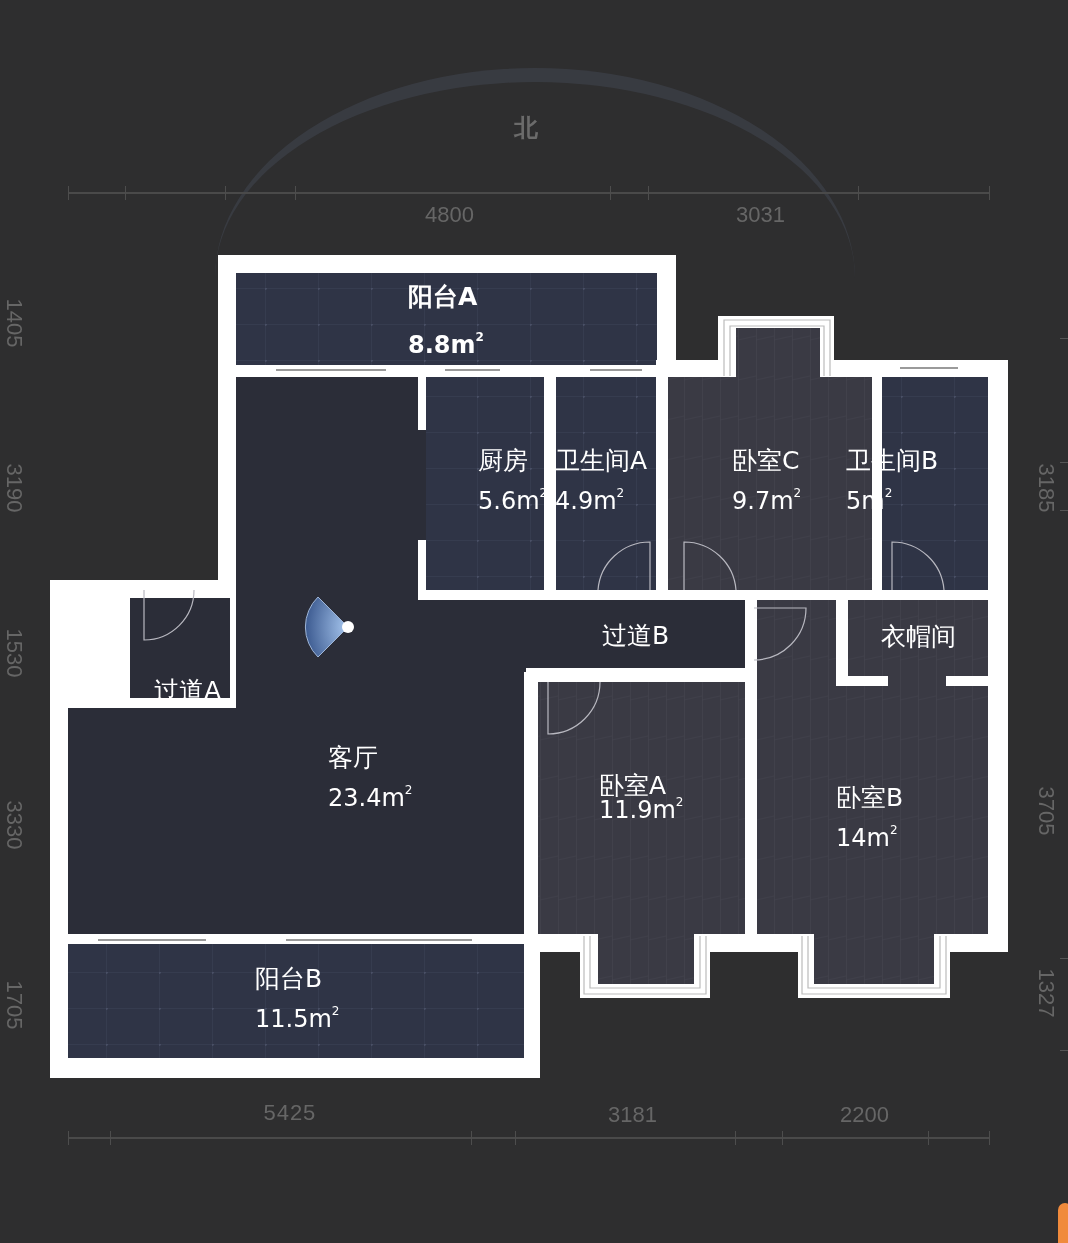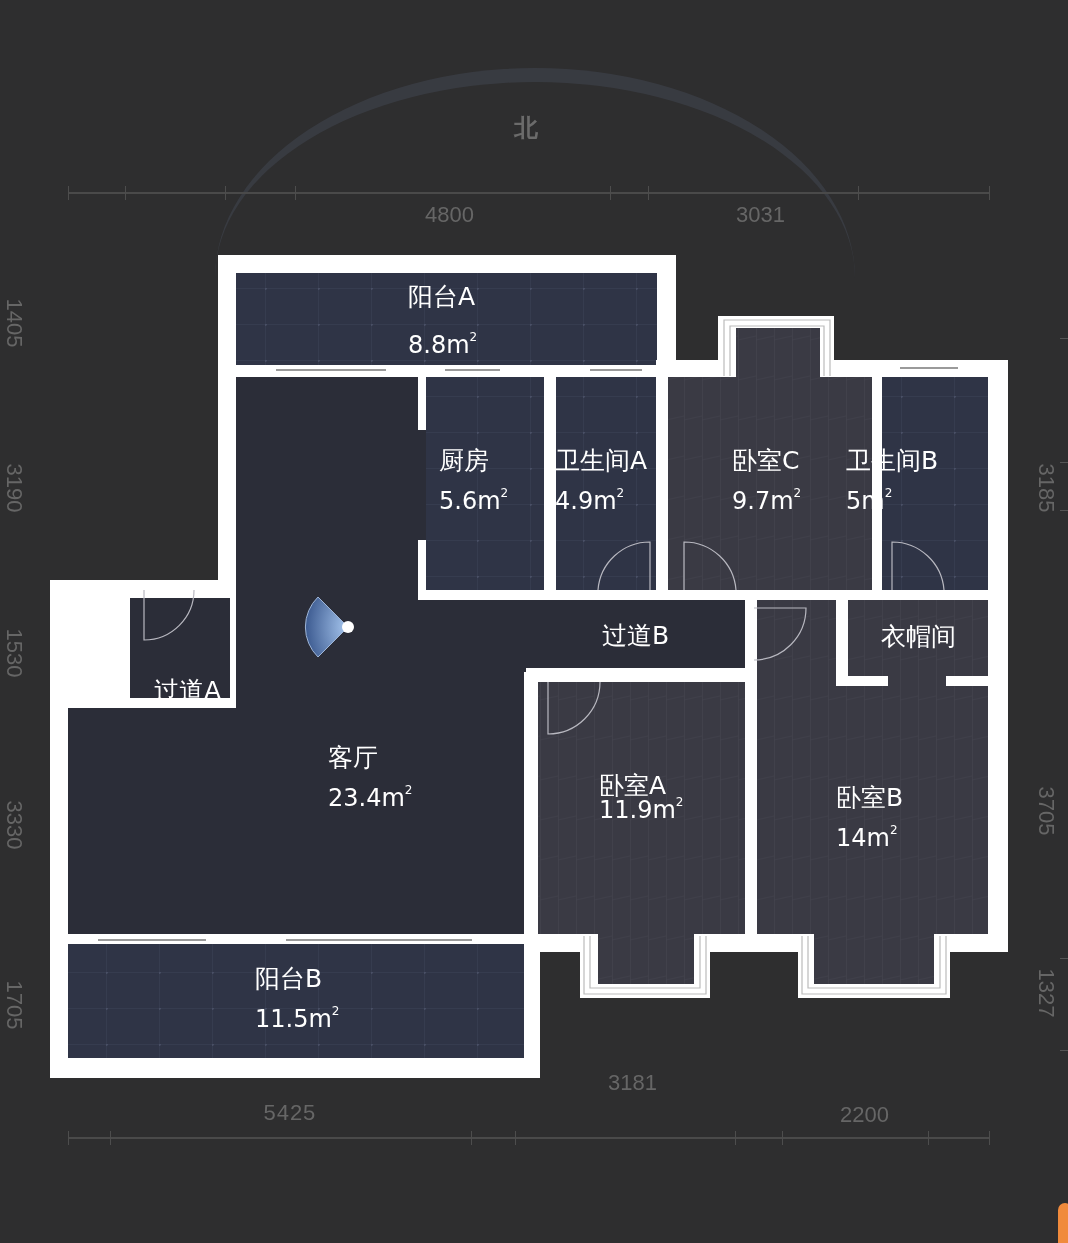--- a/index.html
+++ b/index.html
@@ -41,21 +41,21 @@
 <div class="abs dim-line" style="left:68px; top:1137px; width:922px;"></div>
 <div class="abs tick" style="left:68px; top:1131px;"></div>
 <div class="abs tick" style="left:110px; top:1131px;"></div>
 <div class="abs tick" style="left:471px; top:1131px;"></div>
 <div class="abs tick" style="left:515px; top:1131px;"></div>
 <div class="abs tick" style="left:735px; top:1131px;"></div>
 <div class="abs tick" style="left:782px; top:1131px;"></div>
 <div class="abs tick" style="left:928px; top:1131px;"></div>
 <div class="abs tick" style="left:989px; top:1131px;"></div>
 <div class="abs dim-num" style="left:263px; top:1102px;font-family:Liberation Mono, monospace;">5425</div>
-<div class="abs dim-num" style="left:608px; top:1070px;">3181</div>
+<div class="abs dim-num" style="left:608px; top:1102px;">3181</div>
 <div class="abs dim-num" style="left:840px; top:1102px;">2200</div>
 
 <div class="abs dim-num vert-l" style="left:-10px; top:310px;">1405</div>
 <div class="abs dim-num vert-l" style="left:-10px; top:475px;">3190</div>
 <div class="abs dim-num vert-l" style="left:-10px; top:640px;">1530</div>
 <div class="abs dim-num vert-l" style="left:-10px; top:812px;">3330</div>
 <div class="abs dim-num vert-l" style="left:-10px; top:992px;">1705</div>
 
 <div class="abs dim-num vert-r" style="left:1022px; top:475px;">3185</div>
 <div class="abs dim-num vert-r" style="left:1022px; top:798px;">3705</div>
@@ -164,25 +164,25 @@
   <defs>
     <radialGradient id="vp" cx="1" cy="0.5" r="1">
       <stop offset="0" stop-color="#a8c8f0"></stop>
       <stop offset="1" stop-color="#3c5a90"></stop>
     </radialGradient>
   </defs>
   <path d="M348 627 L318 597 A42 42 0 0 0 318 657 Z" fill="url(#vp)" stroke="#9fb6d8" stroke-width="1"></path>
   <circle cx="348" cy="627" r="6" fill="#ffffff"></circle>
 </svg>
 
-<div class="abs" style="left:408px; top:284px;">
+<div class="abs" style="left:408px; top:284px;font-weight:bold;">
   <div class="label">阳台A</div>
   <div class="area" style="margin-top:24px;"><span>8.8</span><span>m</span><span class="sup">2</span></div>
 </div>
-<div class="abs" style="left:439px; top:448px;">
+<div class="abs" style="left:478px; top:448px;">
   <div class="label">厨房</div>
   <div class="area" style="margin-top:16px;"><span>5.6</span><span>m</span><span class="sup">2</span></div>
 </div>
 <div class="abs" style="left:555px; top:448px;">
   <div class="label">卫生间A</div>
   <div class="area" style="margin-top:16px;"><span>4.9</span><span>m</span><span class="sup">2</span></div>
 </div>
 <div class="abs" style="left:732px; top:448px;">
   <div class="label">卧室C</div>
   <div class="area" style="margin-top:16px;"><span>9.7</span><span>m</span><span class="sup">2</span></div>

